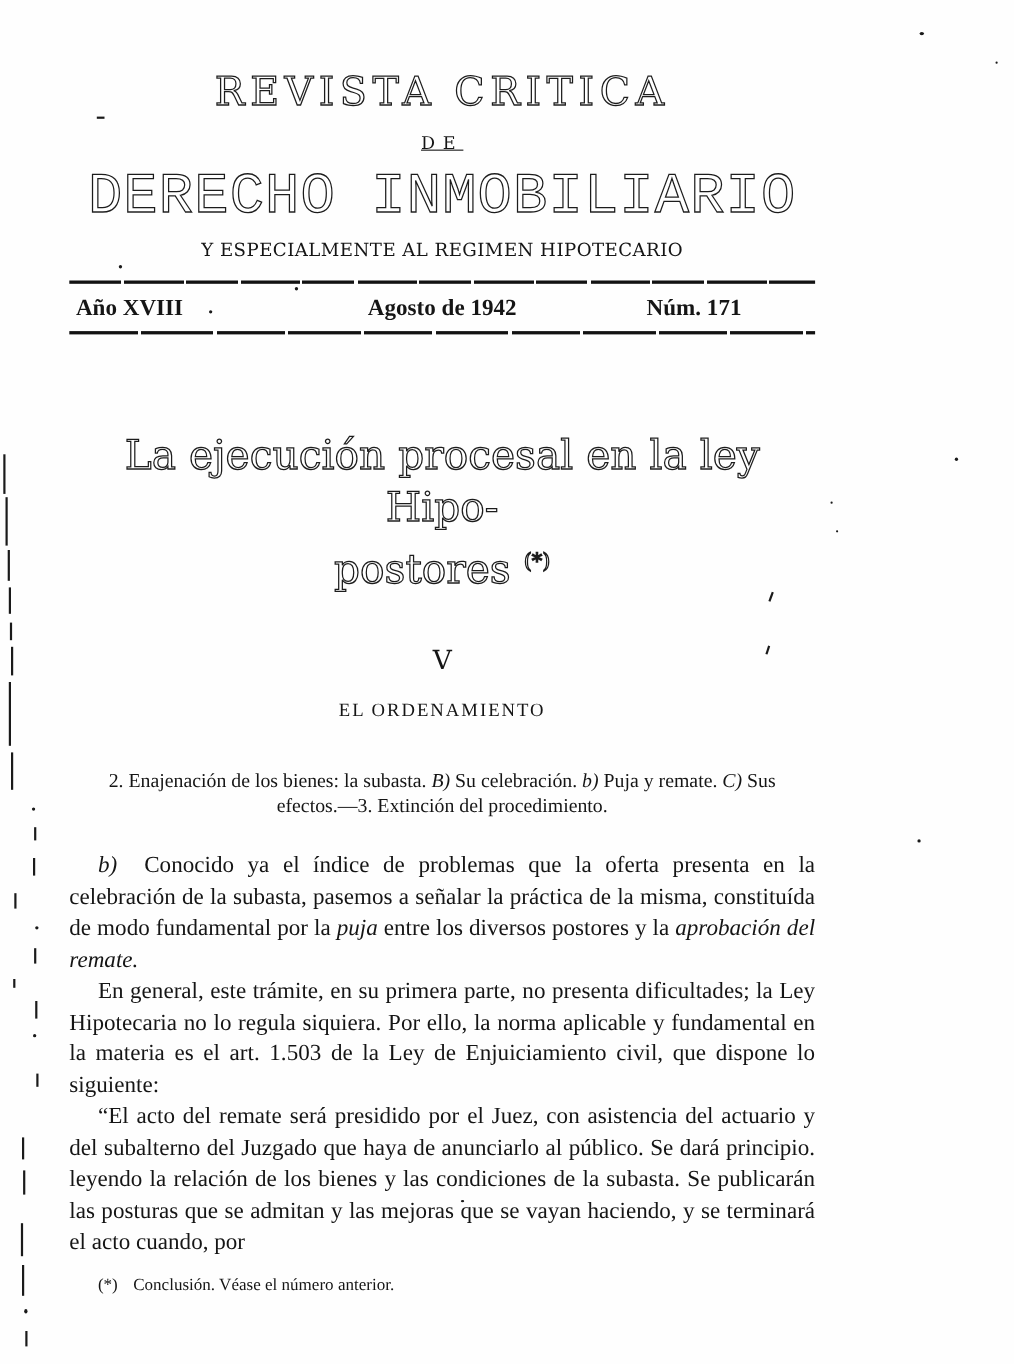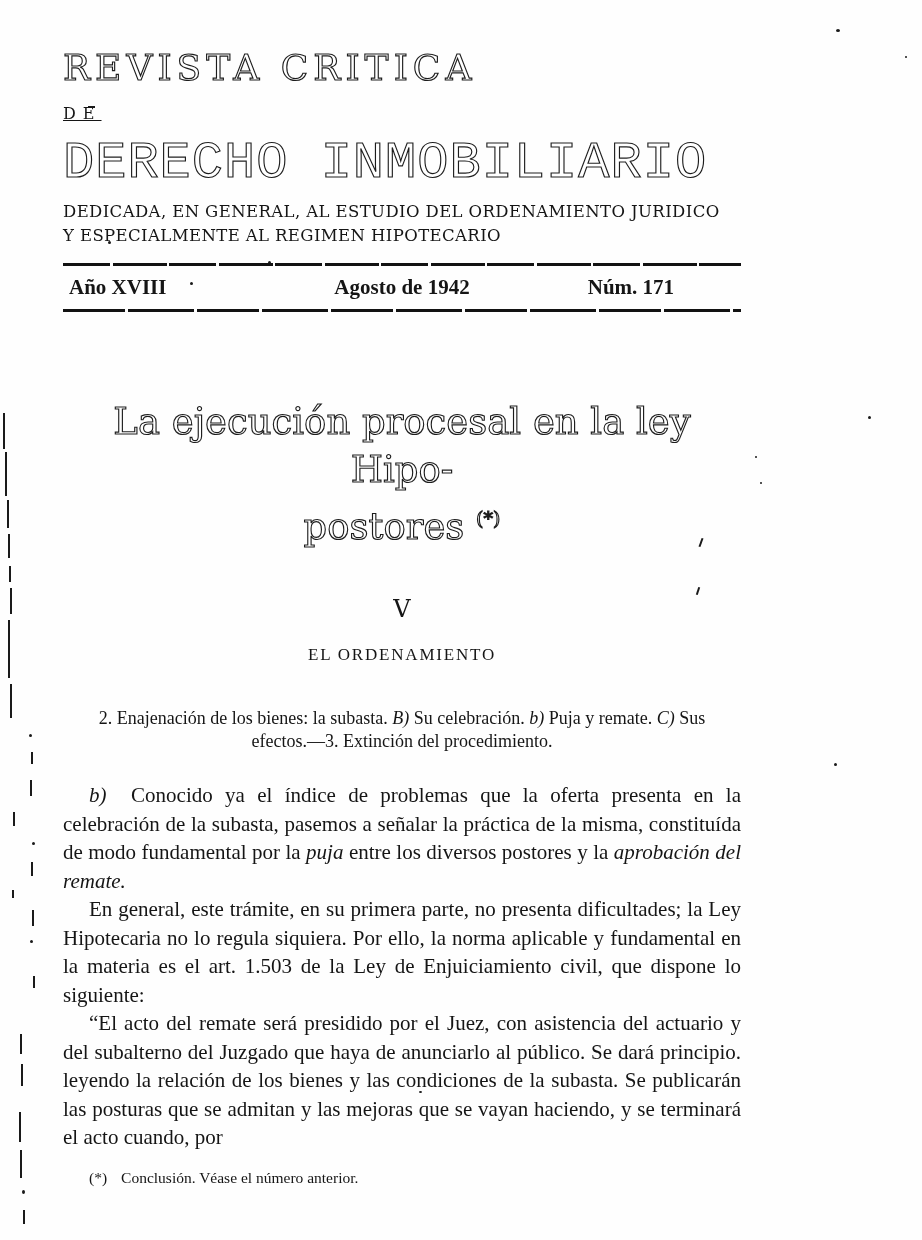--- a/index.html
+++ b/index.html
@@ -10,21 +10,21 @@
     overflow:hidden;
     color:#151515;
     font-family:"Liberation Serif", serif;
   }
   .column{
     position:relative;
     width:678px;
     margin-left:63px;
   }
   
-  .masthead{padding-top:50px;text-align:left;}
+  .masthead{padding-top:66px;text-align:center;}
   .m-title{
     font-family:"DejaVu Serif", serif;
     font-size:36px;line-height:1.0;
     letter-spacing:5px;
     color:#181818;
   }
   .hollow{color:#181818;}
   @supports (-webkit-text-stroke: 1px #000) {
     .hollow{-webkit-text-stroke:1.15px #1c1c1c;color:#ffffff;}
   }
@@ -135,21 +135,20 @@
     <div class="artifact dot" style="left:419px;top:1091px;width:3px;height:2px;"></div>
   </div>
 
   <div class="column">
 
     <header class="masthead">
       <div class="m-title hollow">REVISTA CRITICA</div>
       <div class="m-de">DE</div>
       <div class="m-title2 hollow">DERECHO INMOBILIARIO</div>
       <div class="m-sub">
-        <div>DEDICADA, EN GENERAL, AL ESTUDIO DEL ORDENAMIENTO JURIDICO</div>
         <div>Y ESPECIALMENTE AL REGIMEN HIPOTECARIO</div>
       </div>
     </header>
 
     <div class="rule"></div>
 
     <div class="issue-bar">
       <span class="left">Año XVIII</span>
       <span class="mid">Agosto de 1942</span>
       <span class="right">Núm. 171</span>

